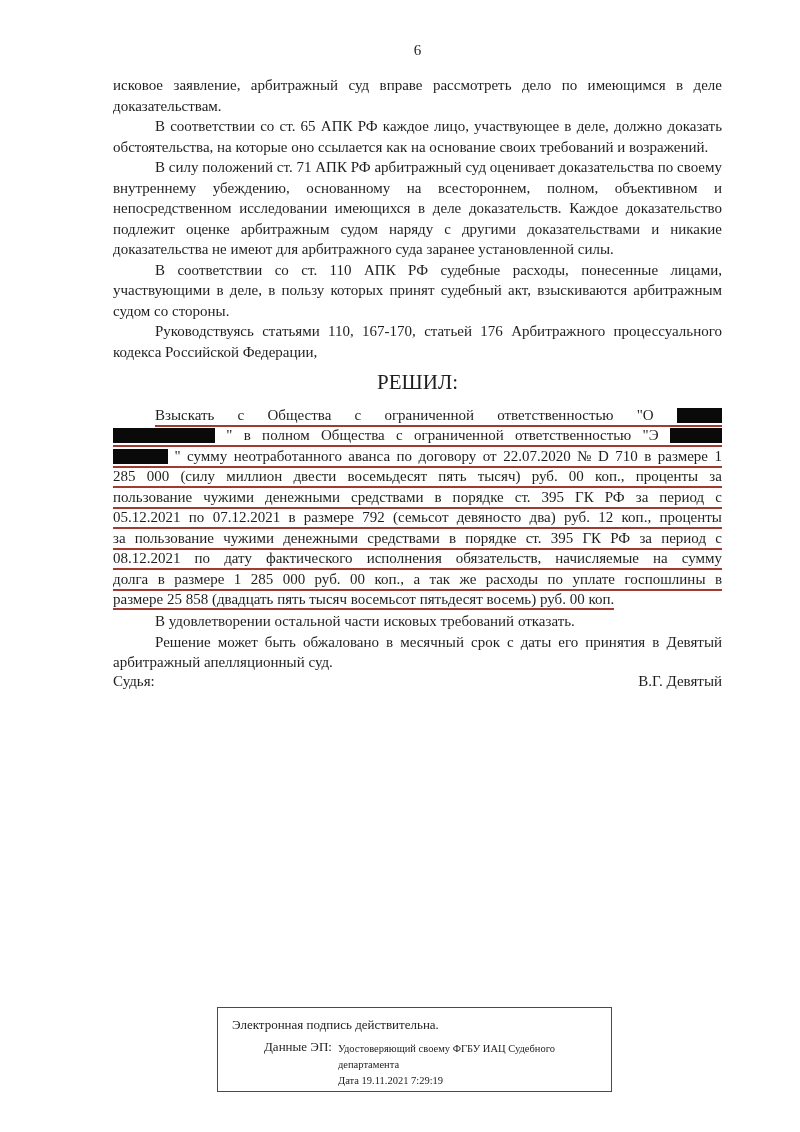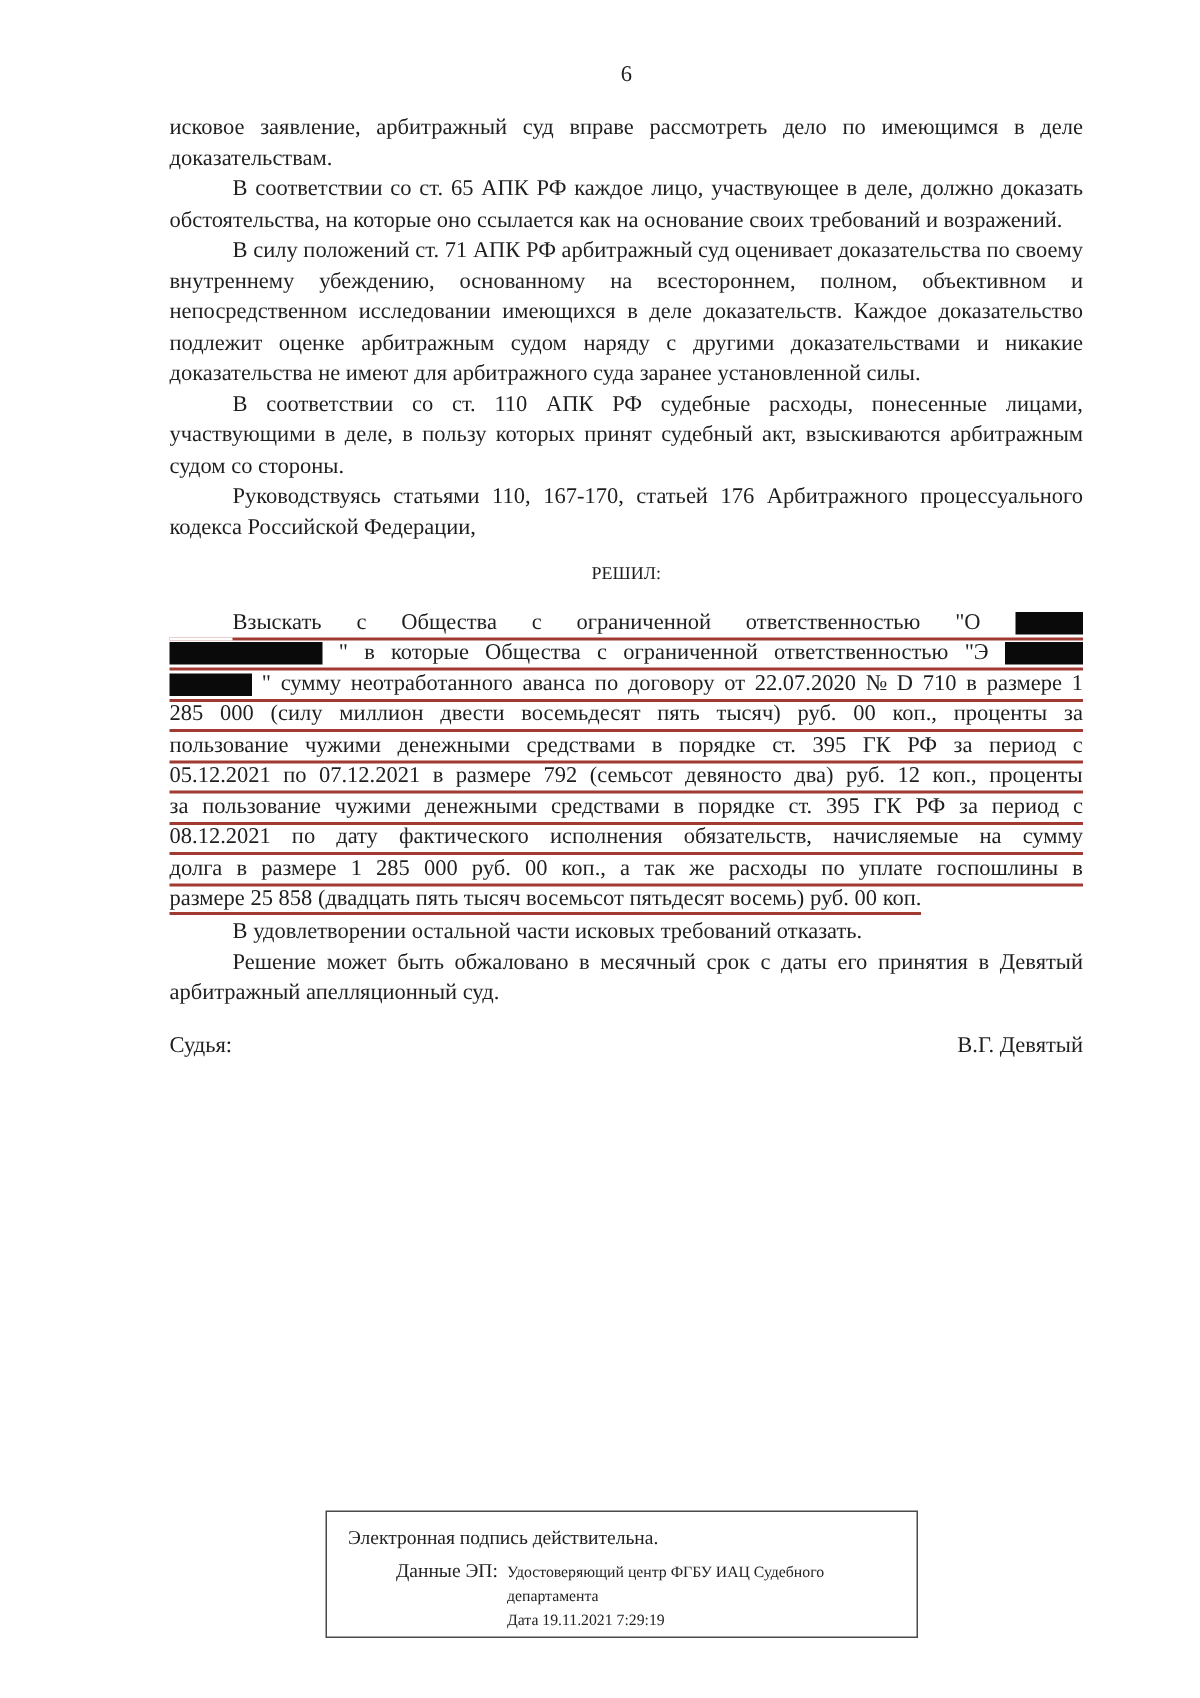--- a/index.html
+++ b/index.html
@@ -4,37 +4,37 @@
 <style>
   html,body{margin:0;padding:0;background:#e8e8e8;}
   .page{
     position:relative;width:800px;height:1132px;margin:0 auto;background:#ffffff;
     font-family:"Liberation Serif","DejaVu Serif",serif;color:#1e1e1e;overflow:hidden;
   }
   .content{position:absolute;left:113px;top:40px;width:609px;}
   .page-number{text-align:center;font-size:15px;line-height:20px;margin-bottom:15px;}
   .para{font-size:15px;line-height:20.5px;text-align:justify;font-family:Liberation Serif, serif;}
   .para.indent{text-indent:42px;}
-  .resolution-heading{text-align:center;font-size:12px;line-height:20px;margin:10px 0 14px;}
+  .resolution-heading{text-align:center;font-size:21px;line-height:20px;margin:10px 0 14px;}
   
   .op-line{
     display:flex;justify-content:space-between;align-items:center;
     height:20.5px;box-sizing:border-box;position:relative;
     border-bottom:2px solid var(--underline,#a13a30);
     font-size:15px;white-space:nowrap;font-family:Liberation Serif, serif;
   }
   .op-line span{flex:none;}
   .op-line.indent{padding-left:42px;}
   .op-line.indent::after{
     content:"";position:absolute;left:0;bottom:-2px;width:42px;height:2px;background:#fff;
   }
   .op-line .redact{display:inline-block;background:var(--redaction,#0a0a0a);height:15px;}
   .op-line-last{height:20.5px;font-size:15px;}
   .op-line-last .u-text{border-bottom:2px solid var(--underline,#a13a30);padding-bottom:1px;}
-  .judge-row{display:flex;justify-content:space-between;font-size:15px;margin-top:16px;}
+  .judge-row{display:flex;justify-content:space-between;font-size:15px;}
   
   .stamp{
     position:absolute;left:217px;top:1007px;width:395px;height:85px;box-sizing:border-box;
     border:1px solid #4a4a4a;background:#fff;padding:9px 8px 0 14px;
   }
   .stamp-title{font-size:13px;color:#222;margin-bottom:6px;}
   .stamp-row{display:flex;margin-left:32px;}
   .stamp-label{font-size:13px;color:#222;width:74px;flex:none;}
   .stamp-details{font-size:10.5px;line-height:16px;color:#222;width:245px;padding-top:2px;}
   .stamp-details div{margin:0;}
@@ -64,21 +64,21 @@
           <span>с</span>
           <span>ограниченной</span>
           <span>ответственностью</span>
           <span>"О</span>
           <span class="redact" style="width: 45px;"></span>
         </div>
         <div class="op-line">
           <span class="redact" style="width: 102px;"></span>
           <span>"</span>
           <span>в</span>
-          <span>которые</span>
+          <span>полном</span>
           <span>Общества</span>
           <span>с</span>
           <span>ограниченной</span>
           <span>ответственностью</span>
           <span>"Э</span>
           <span class="redact" style="width: 52px;"></span>
         </div>
         <div class="op-line">
           <span class="redact" style="width: 55px;"></span>
           <span>"</span>
@@ -199,18 +199,18 @@
       <span>Судья:</span>
       <span>В.Г. Девятый</span>
     </div>
   </div>
 
   <div class="stamp">
     <div class="stamp-title">Электронная подпись действительна.</div>
     <div class="stamp-row">
       <div class="stamp-label">Данные ЭП:</div>
       <div class="stamp-details" id="stamp-details">
-          <div>Удостоверяющий центр ФГБУ ИАЦ Судебного департамента</div>
+          <div>Удостоверяющий своему ФГБУ ИАЦ Судебного департамента</div>
           <div>Дата 19.11.2021 7:29:19</div>
         </div>
     </div>
   </div>
 </div>
 
 </body></html>

